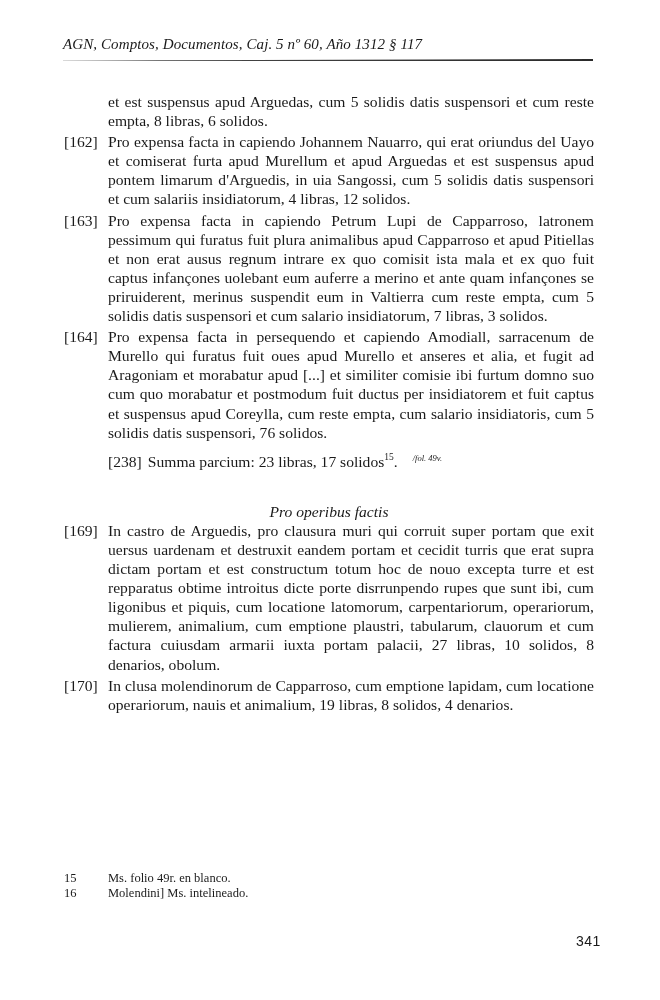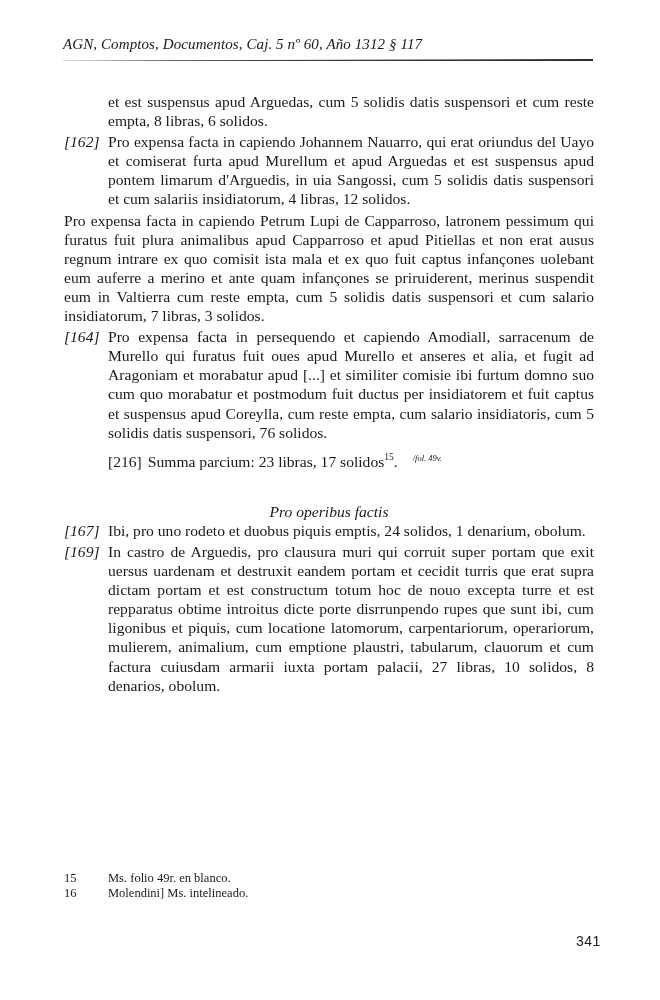--- a/index.html
+++ b/index.html
@@ -44,21 +44,20 @@
       line-height: 19.1px;
       text-align: justify;
     }
     .entry {
       display: flex;
       margin-bottom: 2px;
     }
     .entry .num {
       flex: 0 0 44px;
       white-space: nowrap;
-      font-style: italic;
     }
     .entry .txt {
       flex: 1 1 auto;
       text-align: justify;
       hyphens: none;
     }
     .cont {
       padding-left: 44px;
       margin-bottom: 2px;
     }
@@ -121,40 +120,41 @@
 <div class="head-rule"></div>
 
 <div class="body-text">
   <div class="cont">et est suspensus apud Arguedas, cum 5 solidis datis suspensori et cum reste empta, 8 libras, 6 solidos.</div>
 
   <div class="entry">
     <span class="num">[162]</span>
     <span class="txt">Pro expensa facta in capiendo Johannem Nauarro, qui erat oriundus del Uayo et comiserat furta apud Murellum et apud Arguedas et est suspensus apud pontem limarum d'Arguedis, in uia Sangossi, cum 5 solidis datis suspensori et cum salariis insidiatorum, 4 libras, 12 solidos.</span>
   </div>
   <div class="entry">
+    <span class="num">[163]</span>
     <span class="txt">Pro expensa facta in capiendo Petrum Lupi de Capparroso, latronem pessimum qui furatus fuit plura animalibus apud Capparroso et apud Pitiellas et non erat ausus regnum intrare ex quo comisit ista mala et ex quo fuit captus infançones uolebant eum auferre a merino et ante quam infançones se priruiderent, merinus suspendit eum in Valtierra cum reste empta, cum 5 solidis datis suspensori et cum salario insidiatorum, 7 libras, 3 solidos.</span>
   </div>
   <div class="entry">
     <span class="num">[164]</span>
     <span class="txt">Pro expensa facta in persequendo et capiendo Amodiall, sarracenum de Murello qui furatus fuit oues apud Murello et anseres et alia, et fugit ad Aragoniam et morabatur apud [...] et similiter comisie ibi furtum domno suo cum quo morabatur et postmodum fuit ductus per insidiatorem et fuit captus et suspensus apud Coreylla, cum reste empta, cum salario insidiatoris, cum 5 solidis datis suspensori, 76 solidos.</span>
   </div>
 
   <div class="summa">
-    <span class="num">[216]</span><span>Summa parcium: 23 libras, 17 solidos</span><sup>15</sup><span>.</span><span class="fol">/fol. 49v.</span>
+    <span class="num">[238]</span><span>Summa parcium: 23 libras, 17 solidos</span><sup>15</sup><span>.</span><span class="fol">/fol. 49v.</span>
   </div>
 
   <div class="section-title">Pro operibus factis</div>
 
   <div class="entry">
-    <span class="num">[167]</span>
-    <span class="txt">Ibi, pro uno rodeto et duobus piquis emptis, 24 solidos, 1 denarium, obolum.</span>
+    <span class="num">[169]</span>
+    <span class="txt">In castro de Arguedis, pro clausura muri qui corruit super portam que exit uersus uardenam et destruxit eandem portam et cecidit turris que erat supra dictam portam et est constructum totum hoc de nouo excepta turre et est repparatus obtime introitus dicte porte disrrunpendo rupes que sunt ibi, cum ligonibus et piquis, cum locatione latomorum, carpentariorum, operariorum, mulierem, animalium, cum emptione plaustri, tabularum, clauorum et cum factura cuiusdam armarii iuxta portam palacii, 27 libras, 10 solidos, 8 denarios, obolum.</span>
   </div>
   <div class="entry">
-    <span class="num">[169]</span>
-    <span class="txt">In castro de Arguedis, pro clausura muri qui corruit super portam que exit uersus uardenam et destruxit eandem portam et cecidit turris que erat supra dictam portam et est constructum totum hoc de nouo excepta turre et est repparatus obtime introitus dicte porte disrrunpendo rupes que sunt ibi, cum ligonibus et piquis, cum locatione latomorum, carpentariorum, operariorum, mulierem, animalium, cum emptione plaustri, tabularum, clauorum et cum factura cuiusdam armarii iuxta portam palacii, 27 libras, 10 solidos, 8 denarios, obolum.</span>
+    <span class="num">[170]</span>
+    <span class="txt">In clusa molendinorum de Capparroso, cum emptione lapidam, cum locatione operariorum, nauis et animalium, 19 libras, 8 solidos, 4 denarios.</span>
   </div>
 </div>
 
 <div class="footnotes">
   <div class="fn">
     <span class="fn-num">15</span>
     <span>Ms. folio 49r. en blanco.</span>
   </div>
   <div class="fn">
     <span class="fn-num">16</span>

